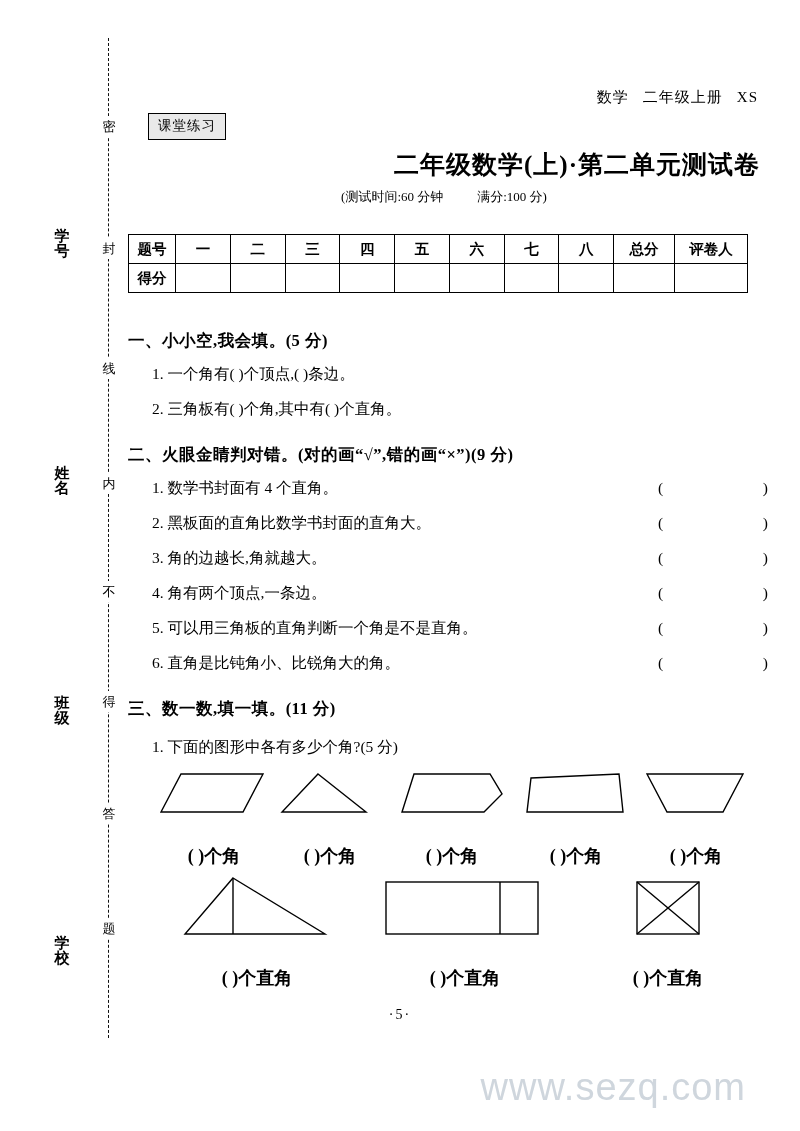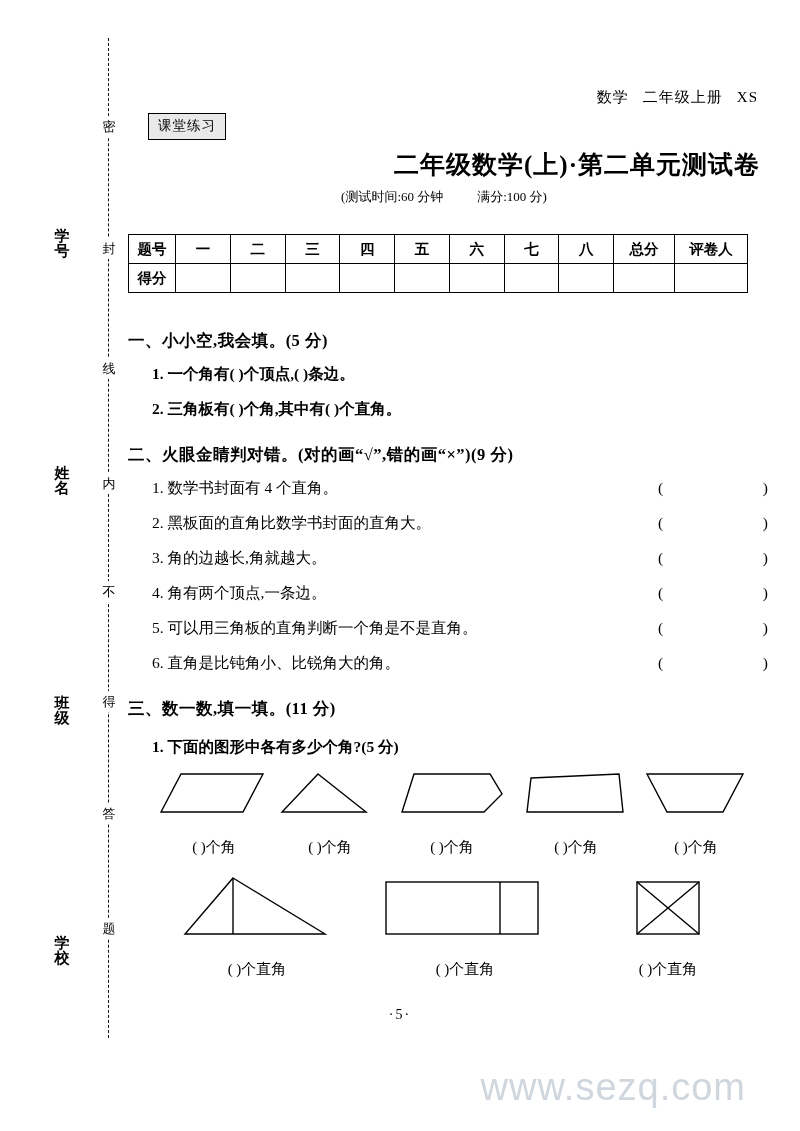--- a/index.html
+++ b/index.html
@@ -123,21 +123,20 @@
     font-weight: bold;
     font-size: 16.5px;
     margin: 14px 0 4px 0;
     letter-spacing: 0.5px;
   }
   .q {
     margin: 9px 0 0 24px;
     font-size: 15.5px;
     line-height: 26px;
     position: relative;
-    font-weight: bold;
   }
   .tf-row {
     margin: 9px 0 0 24px;
     font-size: 15.5px;
     line-height: 26px;
     position: relative;
     padding-right: 120px;
   }
   .tf-paren {
     position: absolute;
@@ -154,23 +153,24 @@
     margin: 10px 0 0 20px;
     position: relative;
     height: 96px;
   }
   .fig-item {
     position: absolute;
     top: 0;
     text-align: center;
   }
   .fig-cap {
-    font-size: 15px;
+    font-size: 18px;
     white-space: nowrap;
-    margin-top: 16px;
+    margin-top: 22px;
+    font-weight: bold;
   }
 
   .figs2 {
     margin: 8px 0 0 20px;
     position: relative;
     height: 108px;
   }
 
   .page-num {
     position: absolute;

